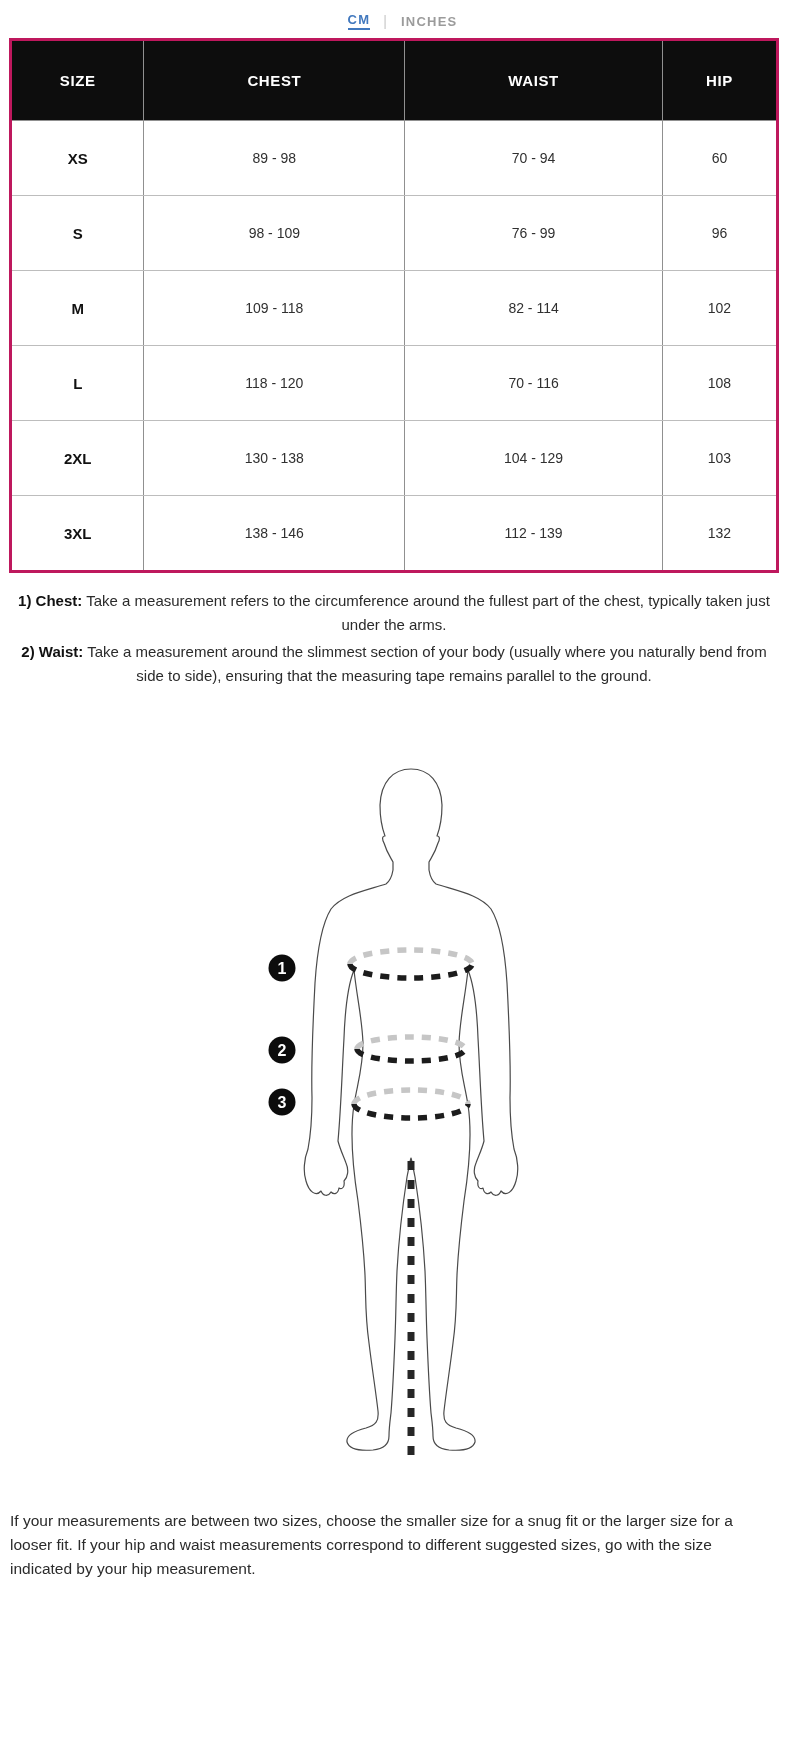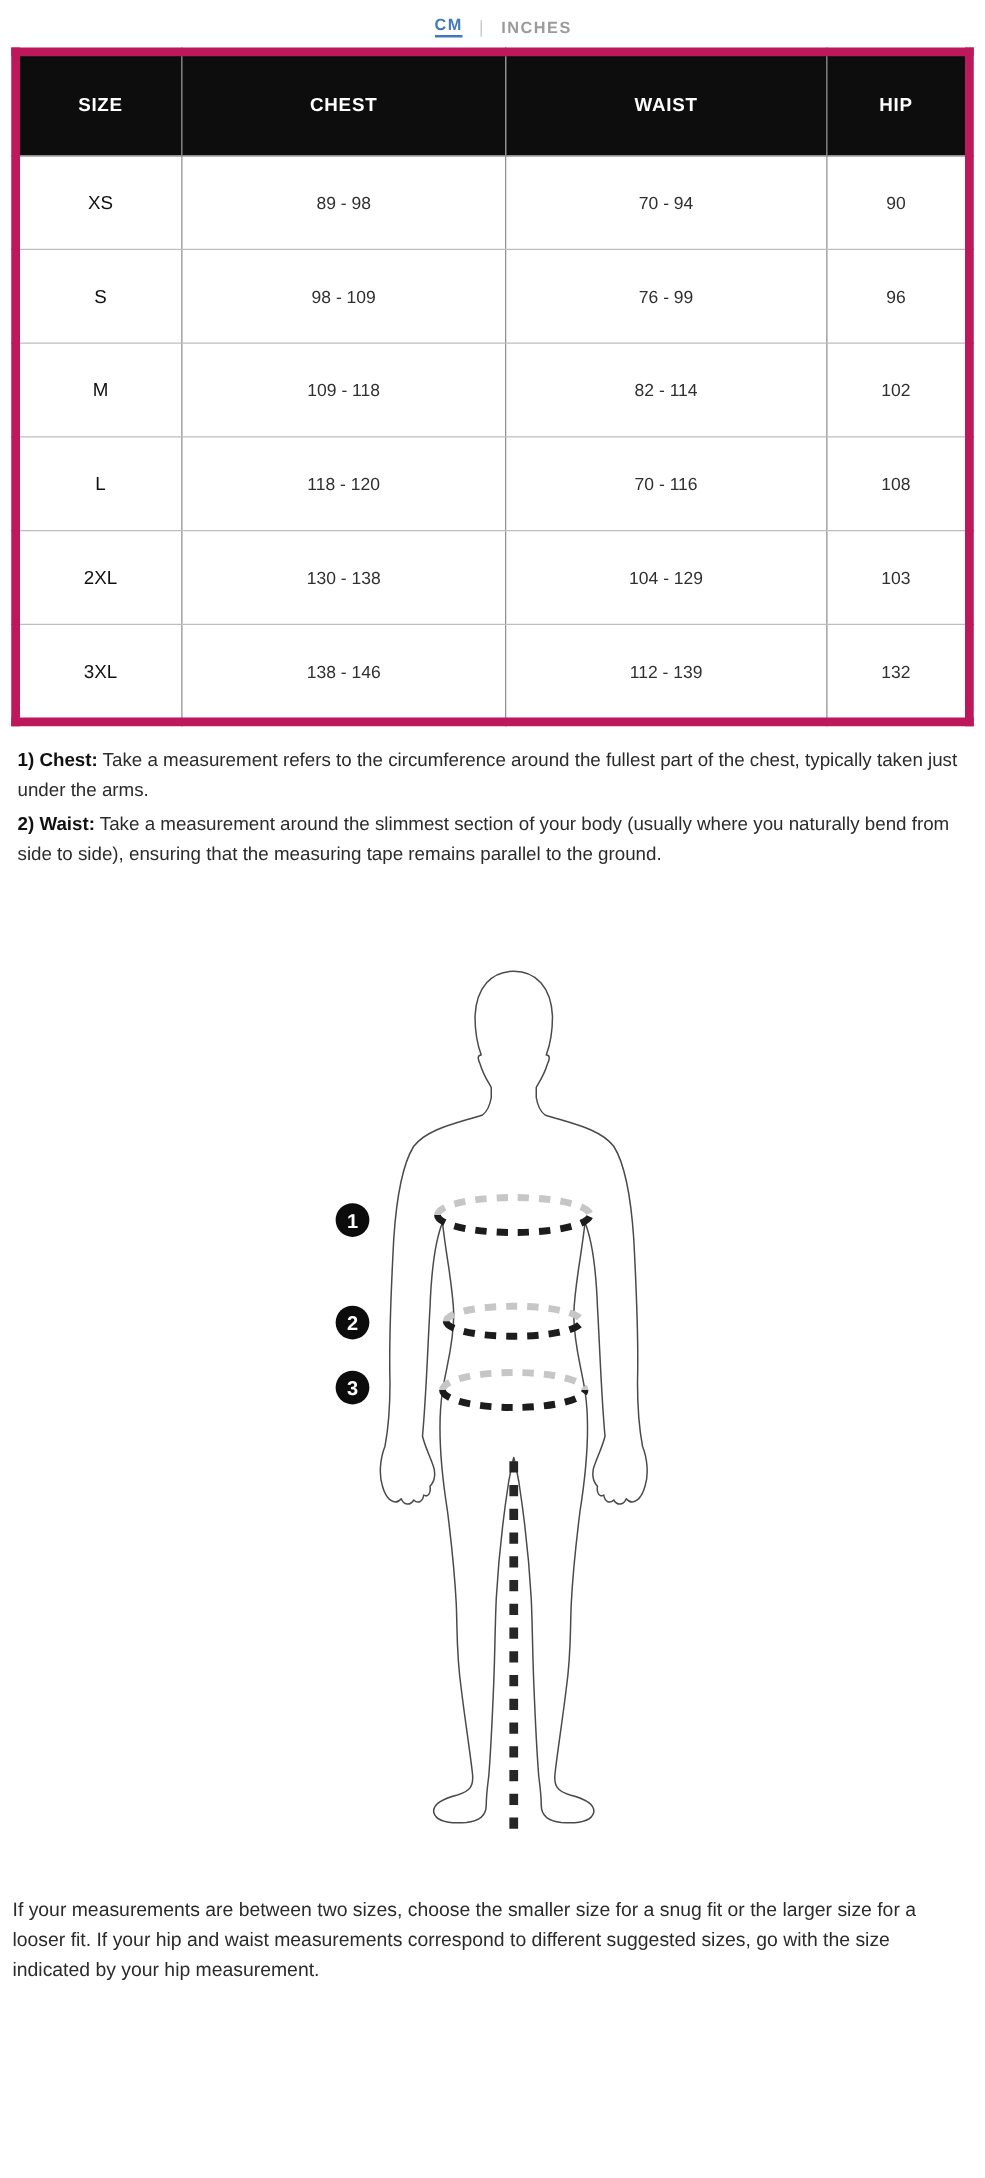--- a/index.html
+++ b/index.html
@@ -32,21 +32,21 @@
   }
   .unit-sep { color: #c9c9c9; font-weight: normal; font-size: 14px; }
   .unit-inches { color: #9b9b9b; cursor: pointer; }
 
   
   table.size-table {
     width: calc(100% - 18px);
     margin: 0 9px;
     border-collapse: collapse;
     table-layout: fixed;
-    border: 7px solid #be185d;
+    border: 3px solid #be185d;
   }
   .size-table col.c-size  { width: 17.4%; }
   .size-table col.c-chest { width: 34.0%; }
   .size-table col.c-waist { width: 33.6%; }
   .size-table col.c-hip   { width: 15.0%; }
   .size-table th {
     background: #0d0d0d;
     color: #ffffff;
     height: 77px;
     font-size: 15px;
@@ -58,29 +58,29 @@
   .size-table td {
     height: 72px;
     text-align: center;
     vertical-align: middle;
     font-size: 14px;
     color: #303030;
     border-style: solid;
     border-width: 1px;
     border-color: #bdbdbd #909090;
   }
-  .size-table td.size-cell { font-weight: normal; color: #111111; font-size: 15px; }
+  .size-table td.size-cell { font-weight: bold; color: #111111; font-size: 15px; }
 
   
   .instructions {
     margin: 16px 10px 0 10px;
     font-size: 15px;
     line-height: 23.5px;
   }
-  .instructions p { margin: 4px; }
+  .instructions p { margin: 4px; text-align: center; }
   .instructions strong { color: #111111; }
 
   
   .figure-wrap {
     position: relative;
     height: 802px;
     margin-top: 6px;
   }
   .figure-wrap svg {
     position: absolute;
@@ -132,21 +132,21 @@
         <th>CHEST</th>
         <th>WAIST</th>
         <th>HIP</th>
       </tr>
   </thead>
   <tbody>
       <tr>
         <td class="size-cell">XS</td>
         <td class="value-cell">89 - 98</td>
         <td class="value-cell">70 - 94</td>
-        <td class="value-cell">90</td>
+        <td class="value-cell">60</td>
       </tr>
       <tr>
         <td class="size-cell">S</td>
         <td class="value-cell">98 - 109</td>
         <td class="value-cell">76 - 99</td>
         <td class="value-cell">96</td>
       </tr>
       <tr>
         <td class="size-cell">M</td>
         <td class="value-cell">109 - 118</td>

